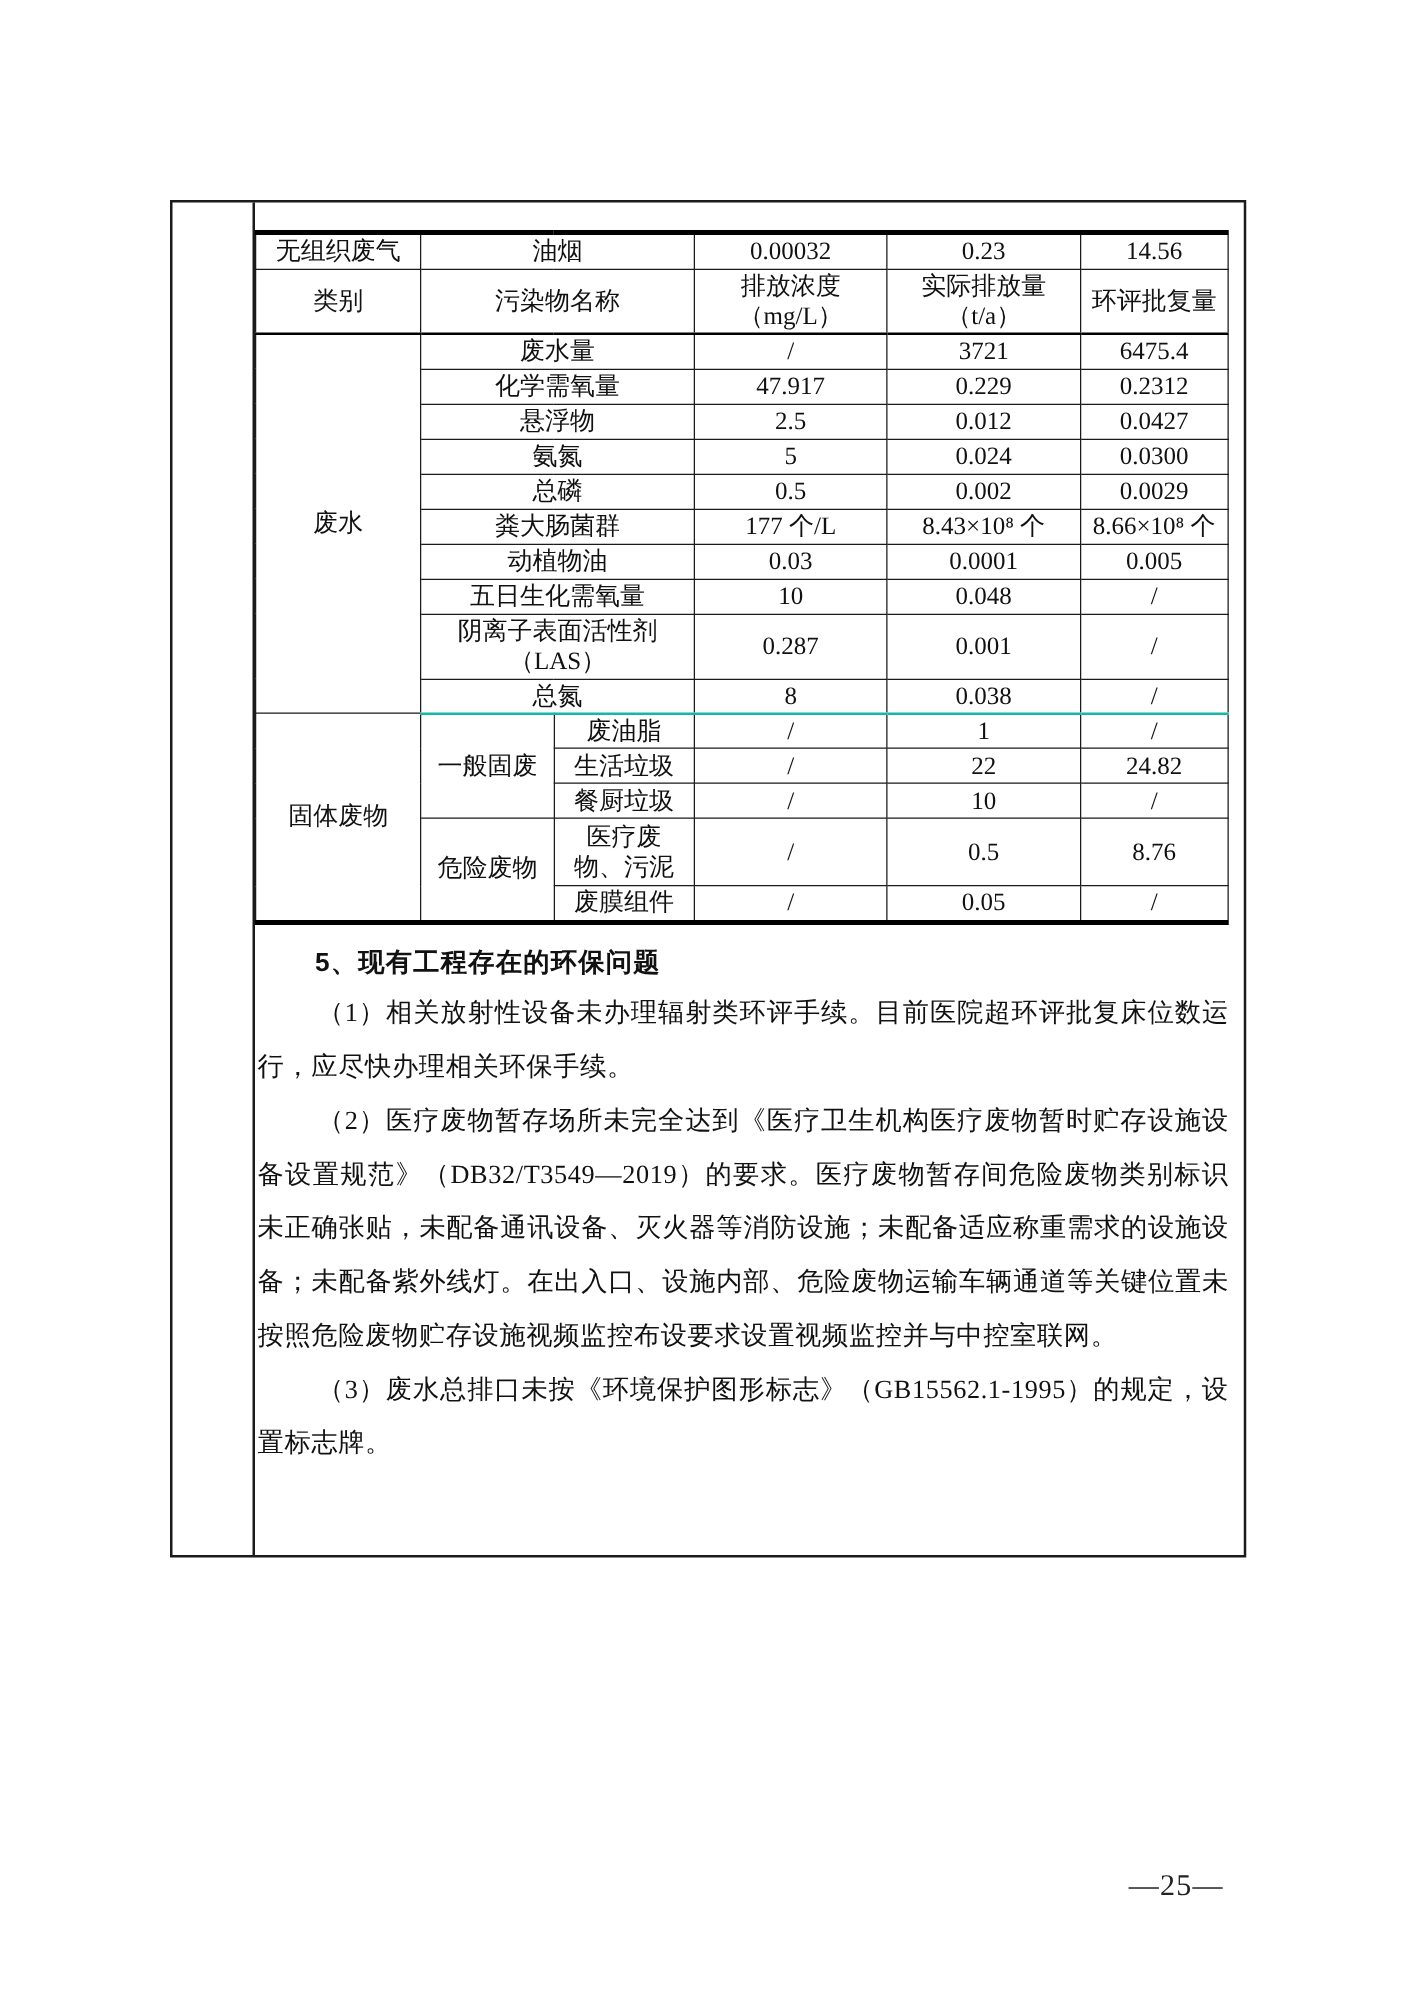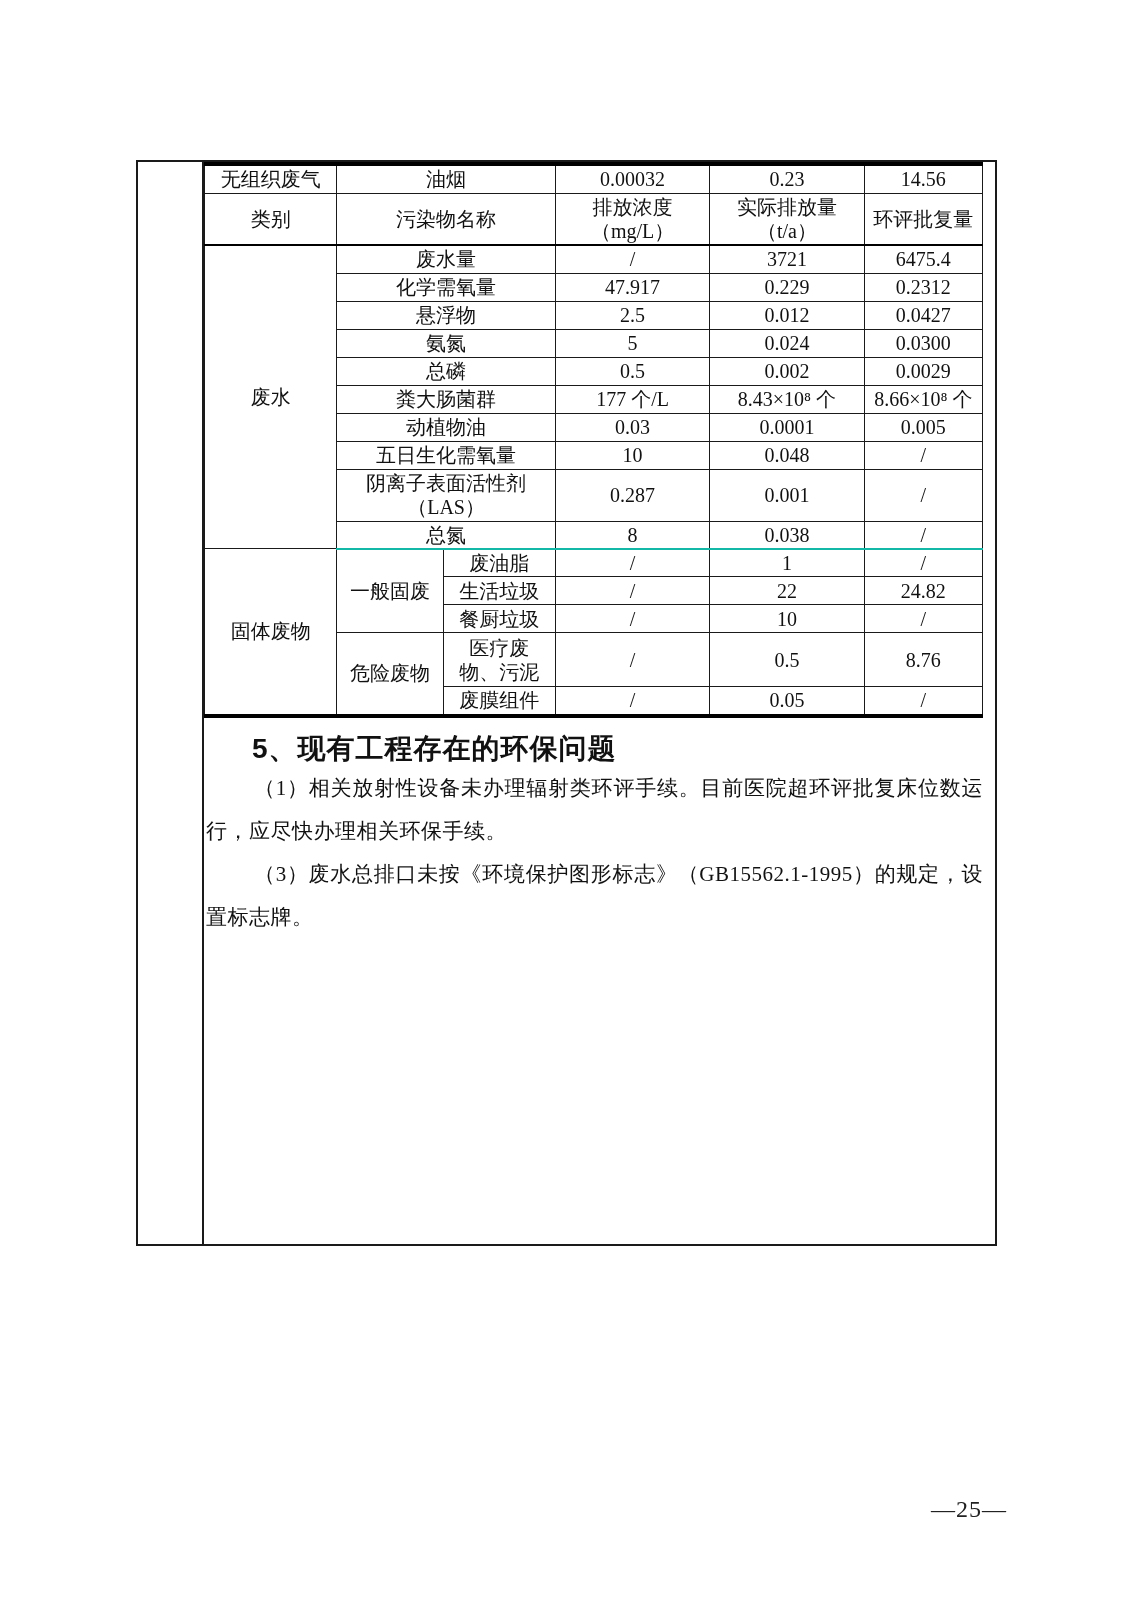--- a/index.html
+++ b/index.html
@@ -21,20 +21,21 @@
   }
   .side-col {
     width: 66px;
     border-right: 2px solid #1a1a1a;
     flex: none;
   }
   .content-col {
     flex: 1;
     padding: 0 12px 0 0;
     min-width: 0;
+    margin-top: 22px;
   }
   table.pollutant-table {
     width: 100%;
     border-collapse: collapse;
     table-layout: fixed;
     border-top: 4px solid #000;
     border-bottom: 4px solid #000;
   }
   table.pollutant-table td {
     border: 1px solid #1a1a1a;
@@ -58,21 +59,21 @@
     margin-top: 4px;
     padding-left: 2px;
   }
   .note-line {
     font-size: 19.5px;
     line-height: 27px;
     white-space: nowrap;
   }
   .section-heading {
     font-weight: bold;
-    font-size: 28px;
+    font-size: 21px;
     line-height: 32px;
     margin-top: 15px;
     margin-bottom: 2px;
     text-indent: 48px;
     font-family: "Liberation Sans", "DejaVu Sans", sans-serif;
     letter-spacing: 1px;
   }
   .section-paragraph {
     font-size: 21px;
     line-height: 43px;
@@ -81,21 +82,20 @@
     padding-left: 2px;
     letter-spacing: 0.5px;
   }
   .page-number {
     position: absolute;
     left: 903px;
     top: 1496px;
     font-size: 24px;
     color: #222;
     letter-spacing: 1px;
-    margin-left: 28px;
   }
 </style>
 </head>
 <body>
 
 <div class="outer-frame">
   <div class="side-col"></div>
   <div class="content-col">
 
     <table class="pollutant-table">
@@ -220,18 +220,19 @@
           <td>0.05</td>
           <td>/</td>
         </tr>
       </tbody>
     </table>
 
 
     <div class="section-heading">5、现有工程存在的环保问题</div>
 
     <p class="section-paragraph">（1）相关放射性设备未办理辐射类环评手续。目前医院超环评批复床位数运行，应尽快办理相关环保手续。</p>
+    <p class="section-paragraph">（2）医疗废物暂存场所未完全达到《医疗卫生机构医疗废物暂时贮存设施设备设置规范》（DB32/T3549—2019）的要求。医疗废物暂存间危险废物类别标识未正确张贴，未配备通讯设备、灭火器等消防设施；未配备适应称重需求的设施设备；未配备紫外线灯。在出入口、设施内部、危险废物运输车辆通道等关键位置未按照危险废物贮存设施视频监控布设要求设置视频监控并与中控室联网。</p>
     <p class="section-paragraph">（3）废水总排口未按《环境保护图形标志》（GB15562.1-1995）的规定，设置标志牌。</p>
 
   </div>
 </div>
 
 <div class="page-number">—25—</div>
 
 </body></html>

